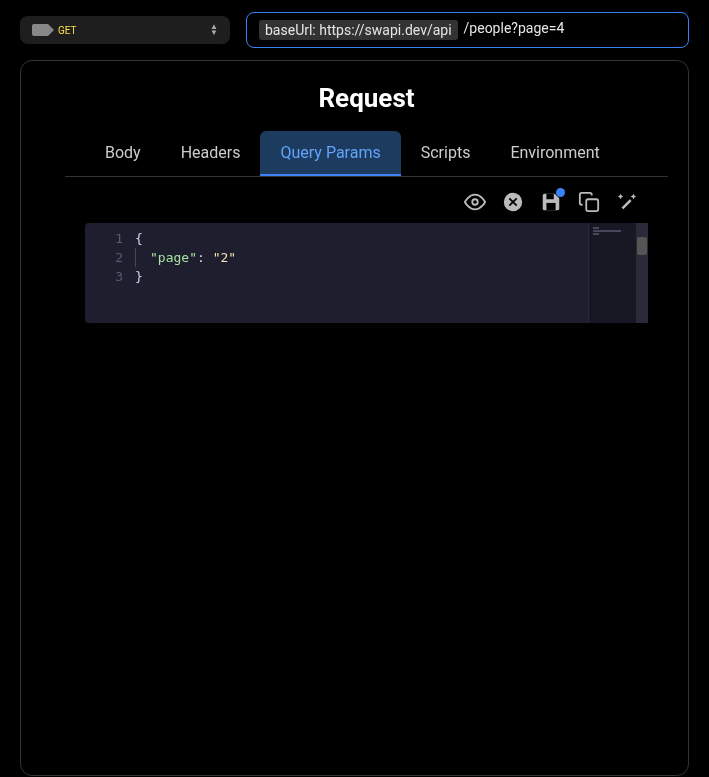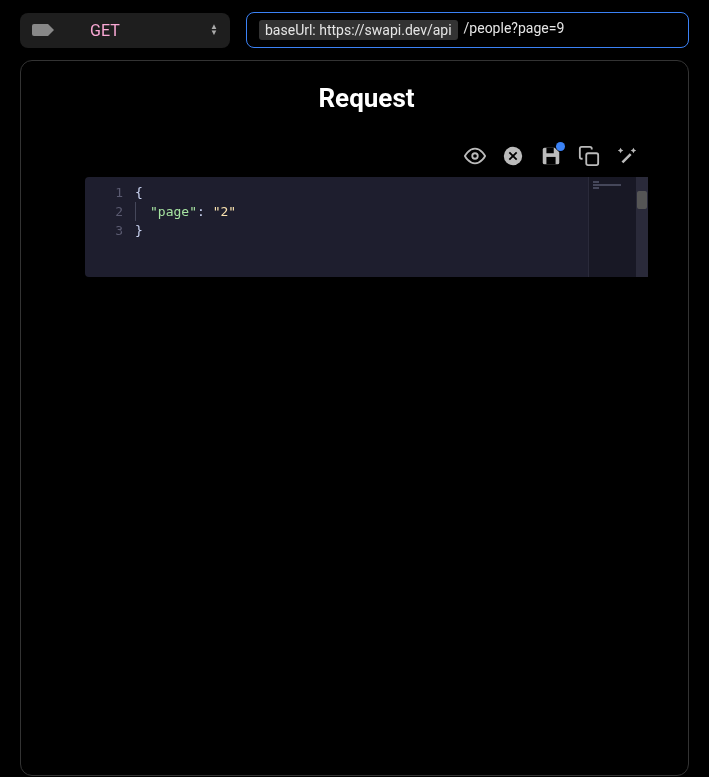--- a/index.html
+++ b/index.html
@@ -43,24 +43,23 @@
       position: absolute;
       right: -6px;
       top: 0;
       width: 0;
       height: 0;
       border-top: 6px solid transparent;
       border-bottom: 6px solid transparent;
       border-left: 6px solid #888;
     }
     .method-label {
-      color: #f9a8d4;
-      font-size: 16px;
+      color: #fde047;
+      font-size: 10px;
       flex: 1;
-      margin-left: 32px;
     }
     .chevrons {
       display: flex;
       flex-direction: column;
       gap: 0;
       font-size: 8px;
       color: #aaa;
       line-height: 6px;
     }
     .url-bar {
@@ -232,27 +231,34 @@
   <div class="method-selector">
     <div class="tag-icon"></div>
     <span class="method-label">GET</span>
     <div class="chevrons">
       <span>▲</span>
         <span>▼</span>
     </div>
   </div>
   <div class="url-bar">
     <span class="base-url">baseUrl: https://swapi.dev/api</span>
-    <span class="url-path">/people?page=9</span>
+    <span class="url-path">/people?page=4</span>
   </div>
 </div>
 
 <div class="panel">
   <div class="panel-title">Request</div>
 
+  <div class="tabs">
+    <div class="tab">Body</div>
+    <div class="tab">Headers</div>
+    <div class="tab active">Query Params</div>
+    <div class="tab">Scripts</div>
+    <div class="tab">Environment</div>
+  </div>
 
   <div class="toolbar">
     <div class="tool-btn">
       <svg viewBox="0 0 24 24" fill="none" stroke="currentColor" stroke-width="2">
         <path d="M1 12s4-8 11-8 11 8 11 8-4 8-11 8-11-8-11-8z"></path>
         <circle cx="12" cy="12" r="3"></circle>
       </svg>
     </div>
     <div class="tool-btn">
       <svg viewBox="0 0 24 24" fill="currentColor">

